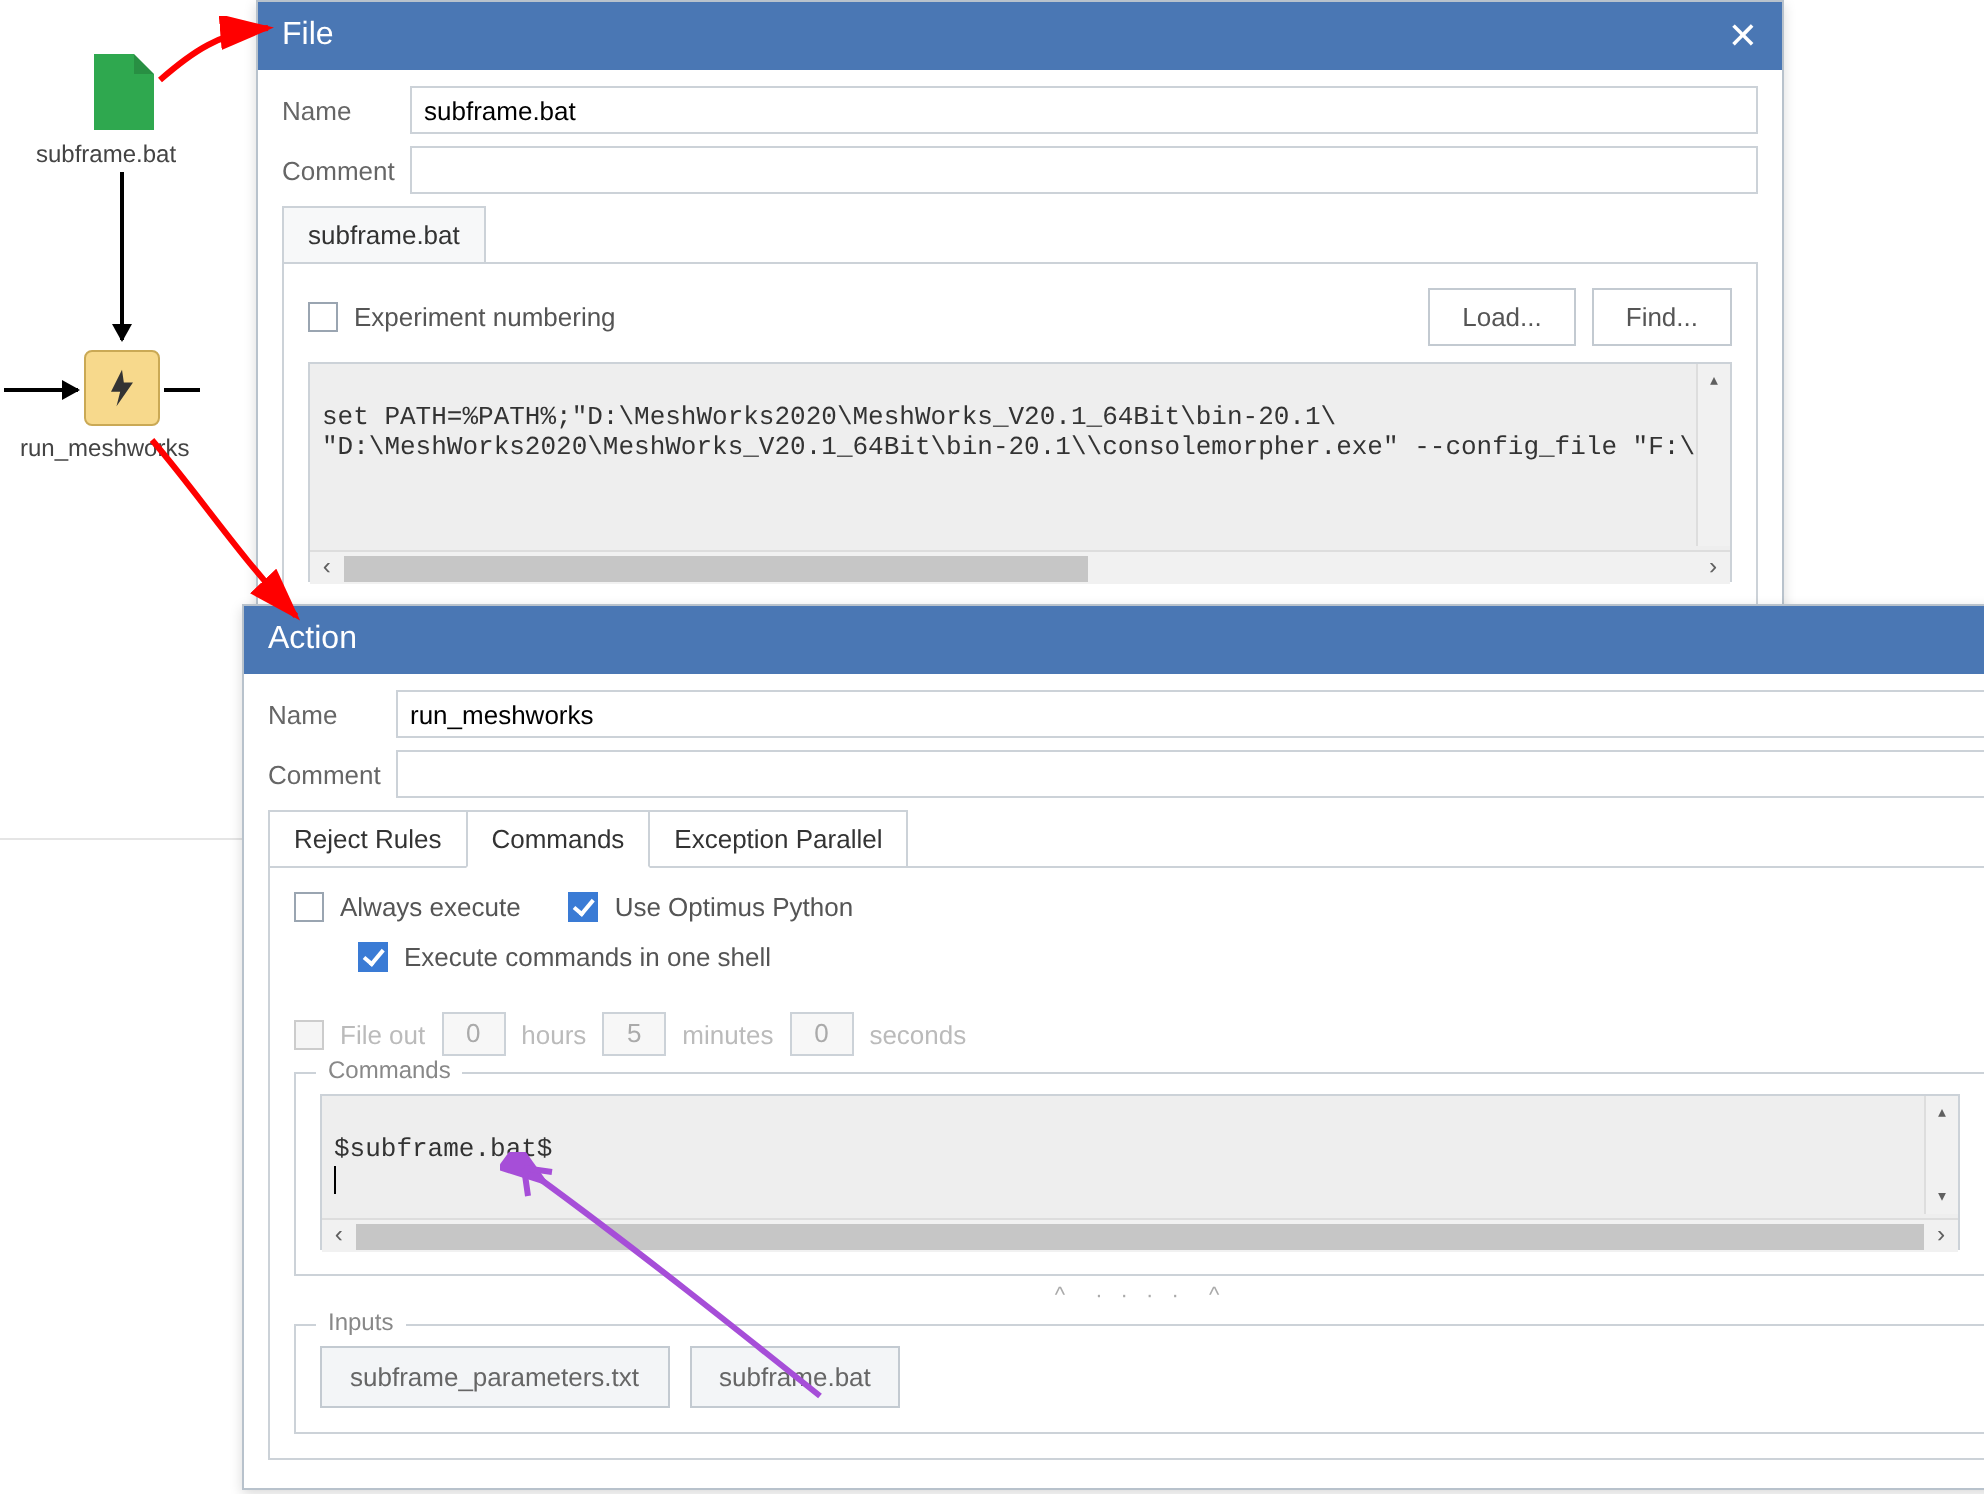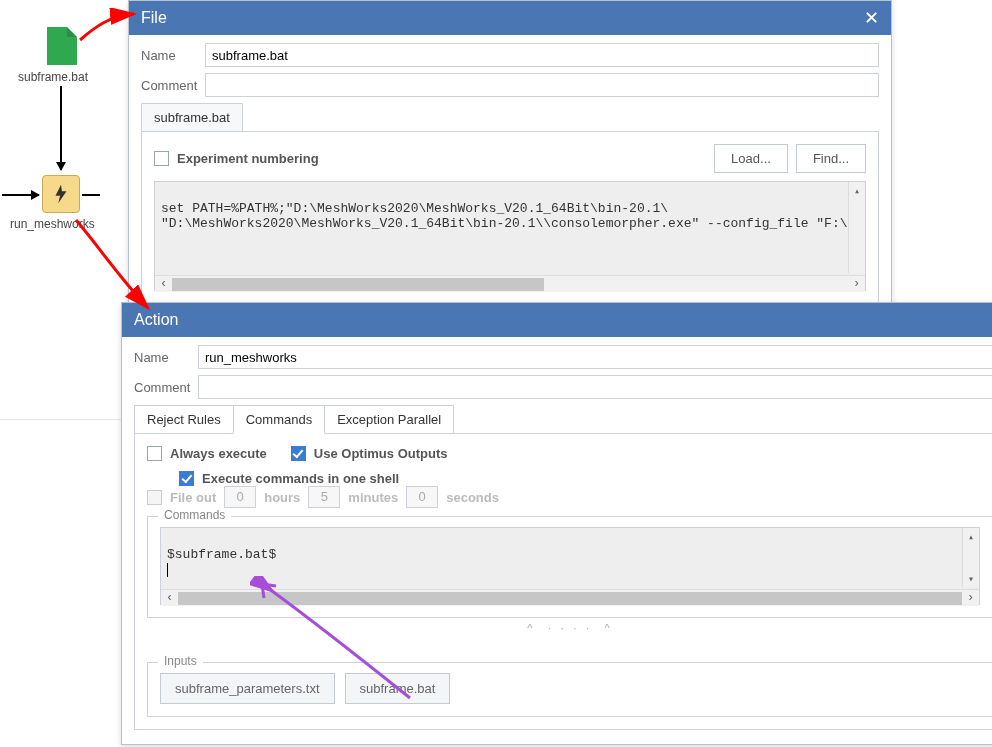--- a/index.html
+++ b/index.html
@@ -205,21 +205,21 @@
     .chk { width: 15px; height: 15px; border: 1px solid #9aa5b1; display: inline-flex; align-items: center; justify-content: center; background:#fff; }
     .chk.checked { background: #3a7bd5; border-color:#3a7bd5; }
     .chk.checked::after {
       content: "";
       width: 4px; height: 8px;
       border: solid #fff;
       border-width: 0 2px 2px 0;
       transform: rotate(40deg) translate(-1px,-1px);
     }
     .chk.disabled { border-color: #ccc; background:#f5f5f5; }
-    .lbl { color: #555; font-weight: bold; }
+    .lbl { color: #555; }
     .lbl.disabled { color: #bbb; }
 
     .btn {
       border: 1px solid #c3cad1;
       background: #fff;
       padding: 6px 16px;
       font-size: 13px;
       color: #555;
       cursor: pointer;
     }
@@ -412,23 +412,23 @@
       <div class="tab active">Commands</div>
       <div class="tab">Exception Parallel</div>
     </div>
 
     <div class="panel">
       <div class="chk-row" style="margin-bottom:10px;">
         <span class="chk"></span>
         <span class="lbl">Always execute</span>
         <span style="width:8px;"></span>
         <span class="chk checked"></span>
-        <span class="lbl">Use Optimus Outputs</span>
-      </div>
-      <div class="chk-row" style="margin-bottom:0;padding-left:32px;">
+        <span class="lbl">Use Optimus Python</span>
+      </div>
+      <div class="chk-row" style="margin-bottom:20px;padding-left:32px;">
         <span class="chk checked"></span>
         <span class="lbl">Execute commands in one shell</span>
       </div>
       <div class="chk-row" style="margin-bottom:4px;">
         <span class="chk disabled"></span>
         <span class="lbl disabled">File out</span>
         <span class="num-box">0</span>
         <span class="lbl disabled">hours</span>
         <span class="num-box">5</span>
         <span class="lbl disabled">minutes</span>
@@ -453,21 +453,21 @@
             <div class="track">
                 <div class="thumb" id="cmd-thumb" style="width: 100%;"></div>
               </div>
             <div class="right">›</div>
           </div>
         </div>
       </div>
 
       <div style="position:relative; text-align:center; margin-top:4px; color:#aaa; font-size:11px; letter-spacing:3px;">^ &nbsp;·&nbsp;·&nbsp;·&nbsp;·&nbsp; ^</div>
 
-      <div style="display:flex; gap:16px; margin-top:20px;">
+      <div style="display:flex; gap:16px; margin-top:0;">
         <div class="fieldset" style="flex:1;">
           <span class="fieldset-legend">Inputs</span>
           <div style="display:flex; gap:10px;">
             <button class="io-btn">subframe_parameters.txt</button>
             <button class="io-btn">subframe.bat</button>
           </div>
         </div>
       </div>
     </div>
   </div>

